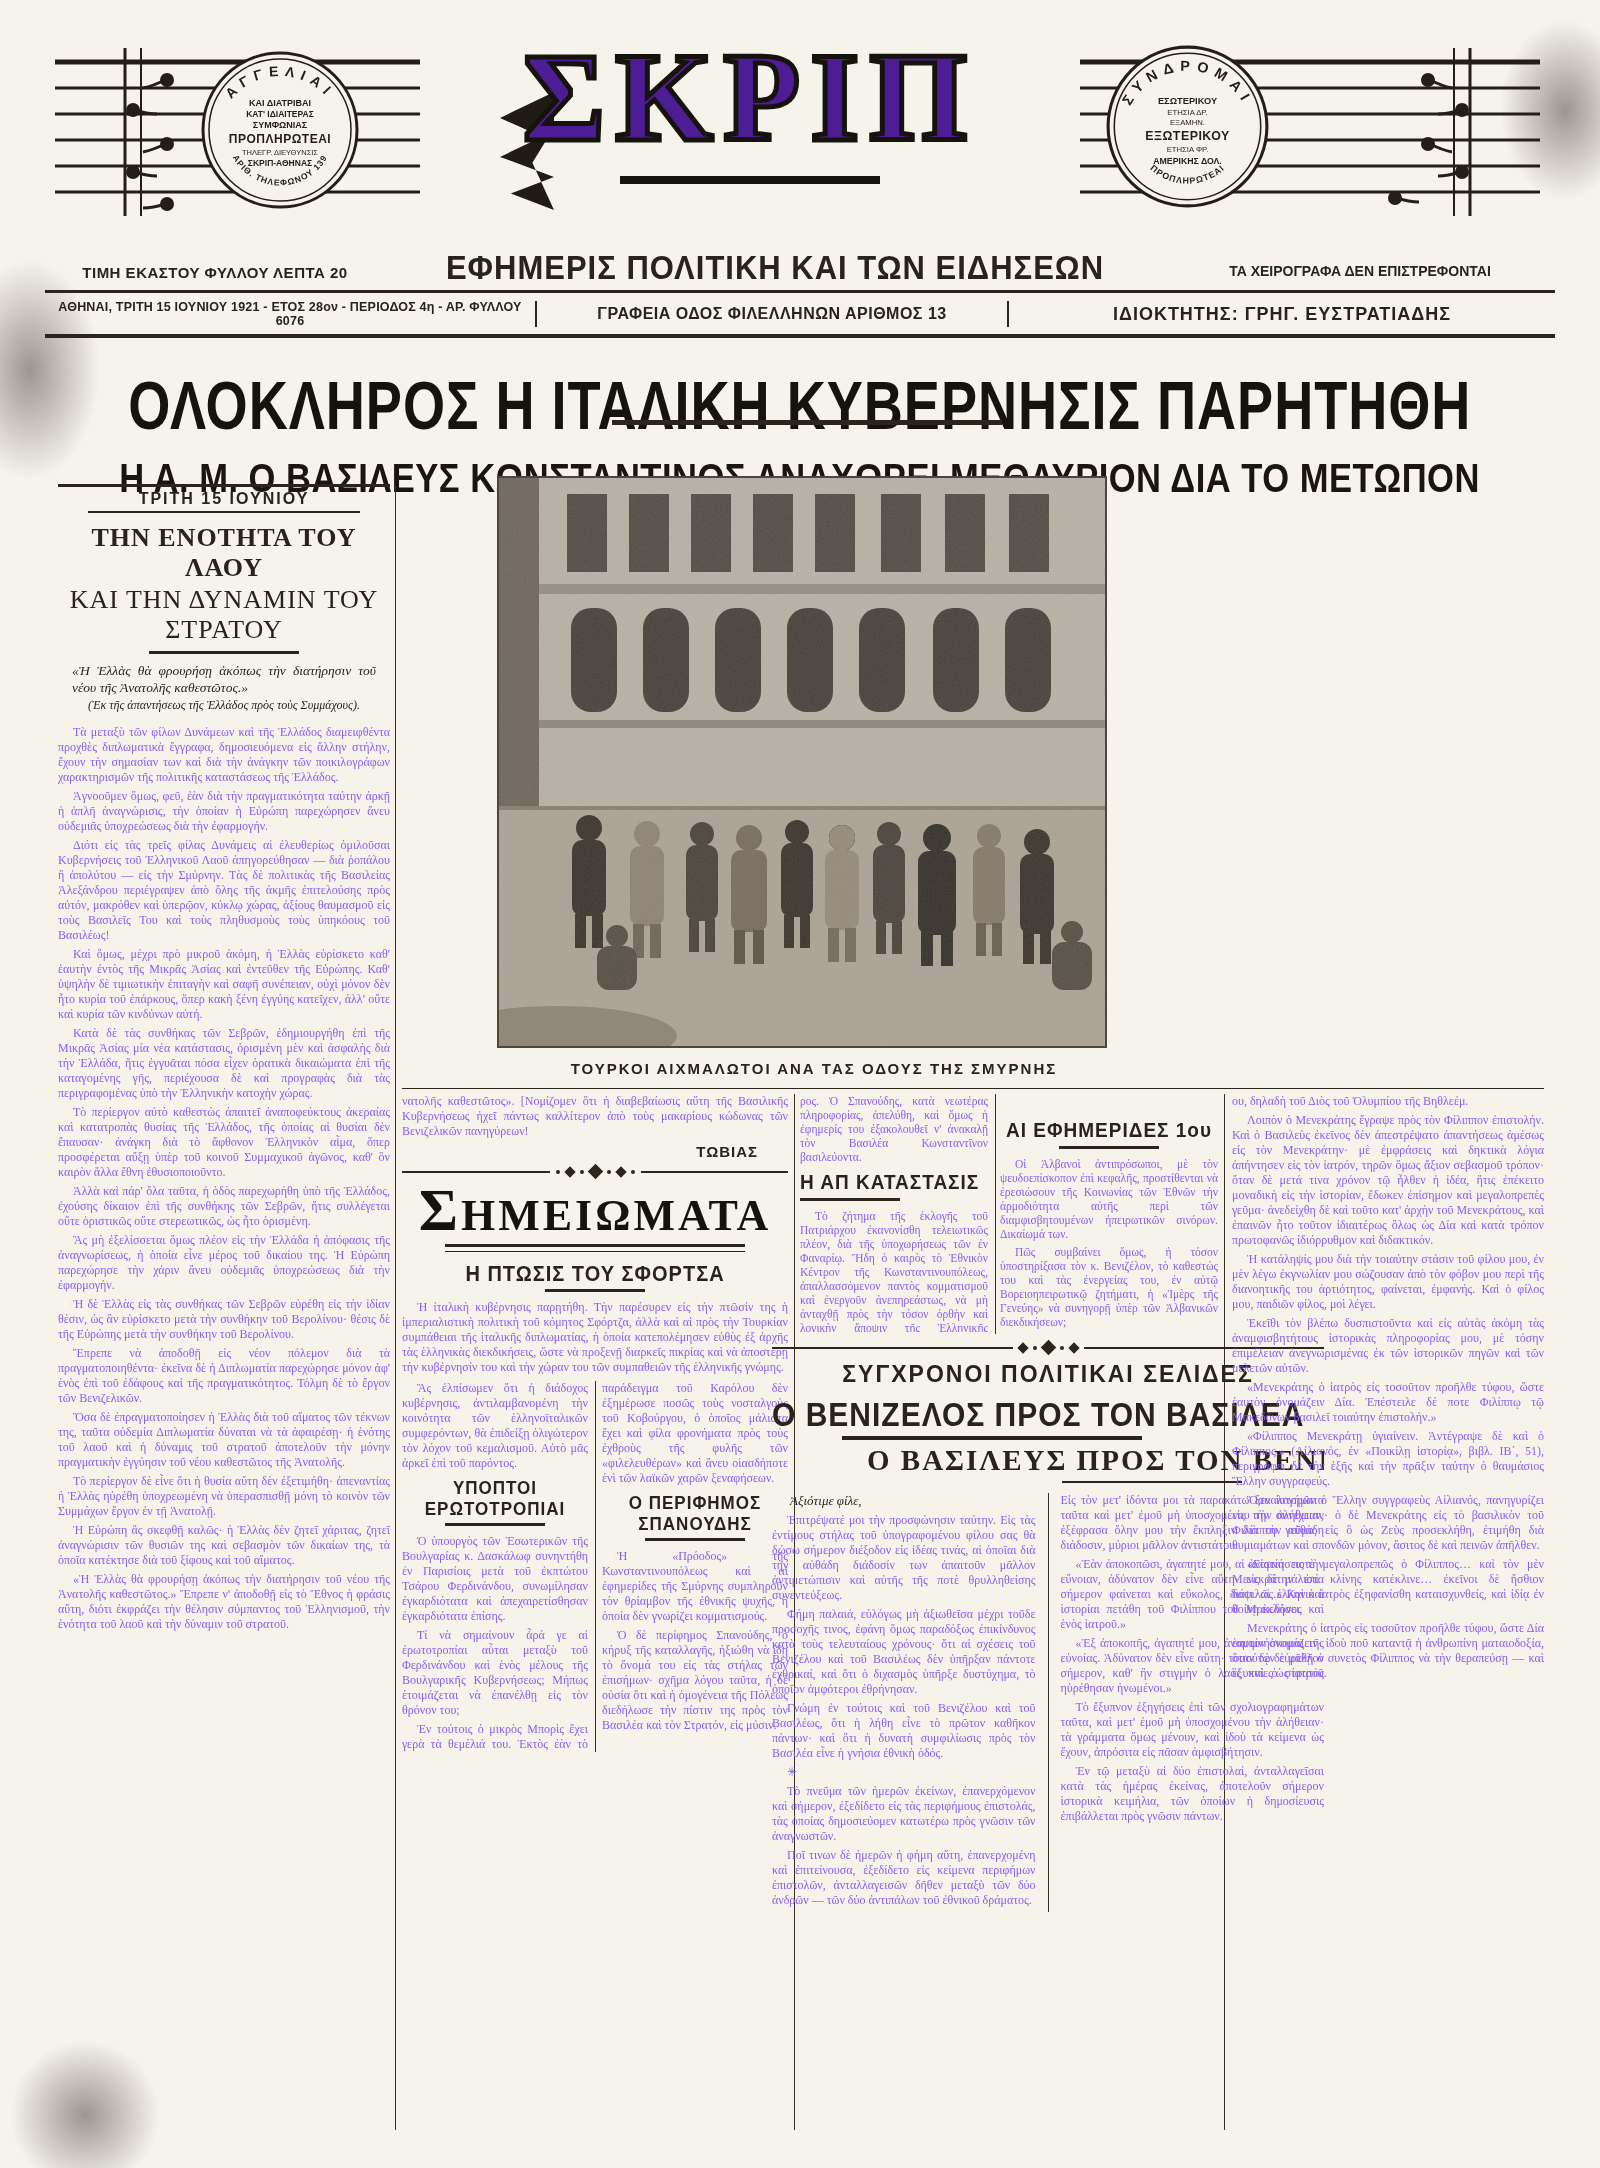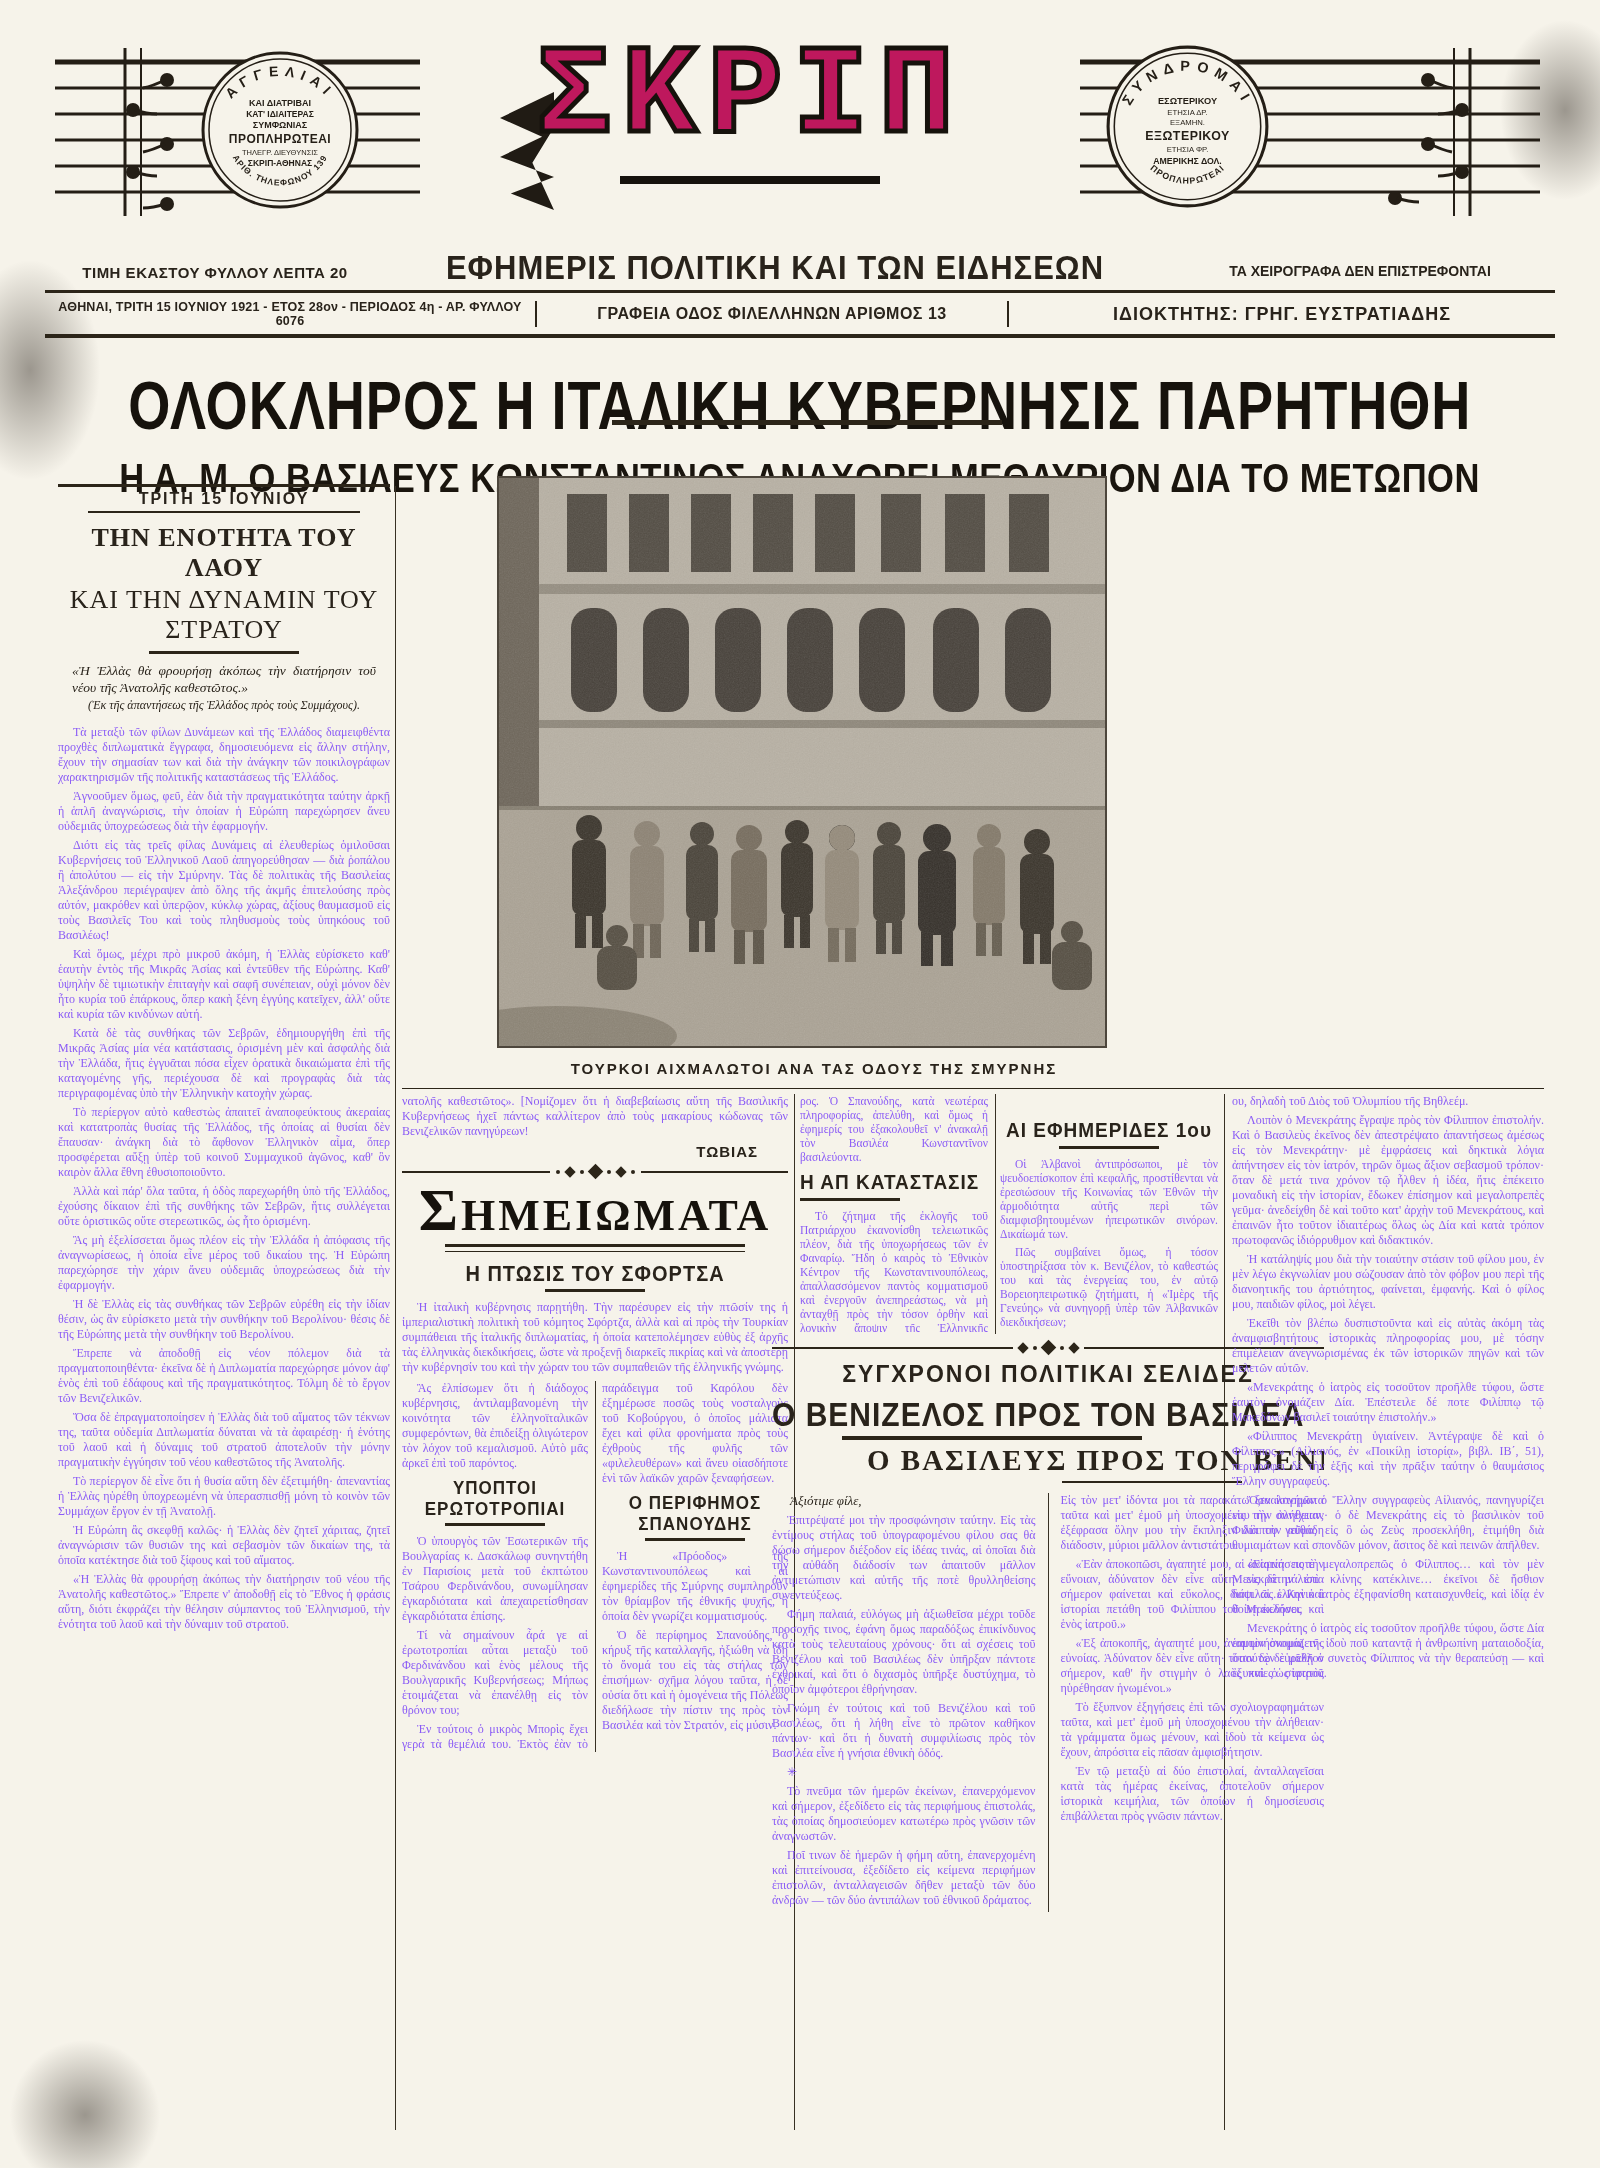--- a/index.html
+++ b/index.html
@@ -7,22 +7,22 @@
        font-family:"Liberation Serif",serif;color:#29231b;}
   .abs{position:absolute;}
   
   .smudge{position:absolute;border-radius:50%;pointer-events:none;
           background:radial-gradient(closest-side,rgba(45,38,30,.45),rgba(45,38,30,0));}
   .inkblot{position:absolute;background:#201b14;
            clip-path:polygon(100% 0,0 22%,78% 38%,0 55%,100% 72%,20% 86%,100% 100%,60% 60%,100% 30%);}
   
   .orn svg{display:block;}
   .orn-right{transform:scaleX(-1);}
-  .paper-title{font-family:Liberation Mono, monospace;font-weight:900;font-size:126px;line-height:140px;
-               letter-spacing:10px;color:#be185d;-webkit-text-stroke:5px #16120c;text-align:center;margin:0;}
+  .paper-title{font-family:Liberation Serif, serif;font-weight:900;font-size:126px;line-height:140px;
+               letter-spacing:10px;color:#4c1d95;-webkit-text-stroke:5px #16120c;text-align:center;margin:0;}
   .title-rule{background:#16120c;height:8px;}
   .seal text{fill:#241e16;font-family:"Liberation Sans",sans-serif;}
   .seal .arcT{font-size:14px;font-weight:700;letter-spacing:6px;}
   .seal .arcB{font-size:8.5px;font-weight:700;letter-spacing:1px;}
   .sl{text-anchor:middle;}
   .sl1{font-size:9px;font-weight:700;} .sl2{font-size:8.5px;font-weight:700;}
   .sl3{font-size:9px;font-weight:700;} .sl4{font-size:12px;font-weight:700;letter-spacing:.5px;}
   .sl5{font-size:7.5px;} .sl6{font-size:8.5px;font-weight:700;}
   .subtitle-row{display:flex;align-items:flex-end;}
   .price-note,.manu-note{font-family:"Liberation Sans",sans-serif;font-weight:700;text-align:center;}

